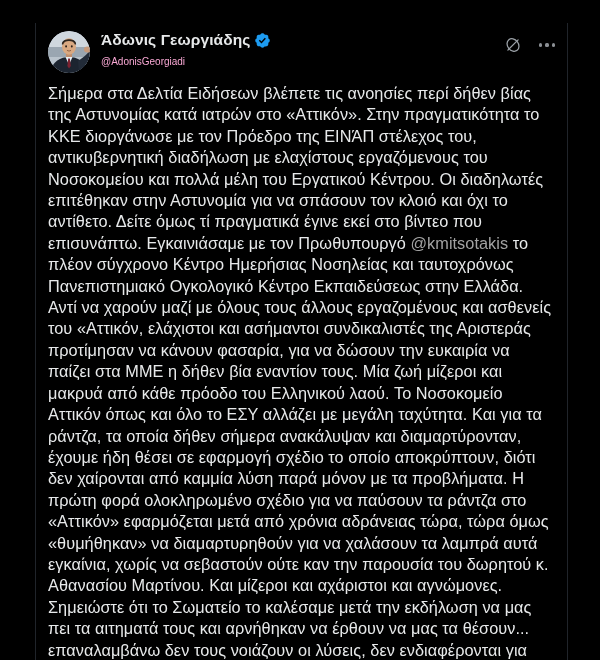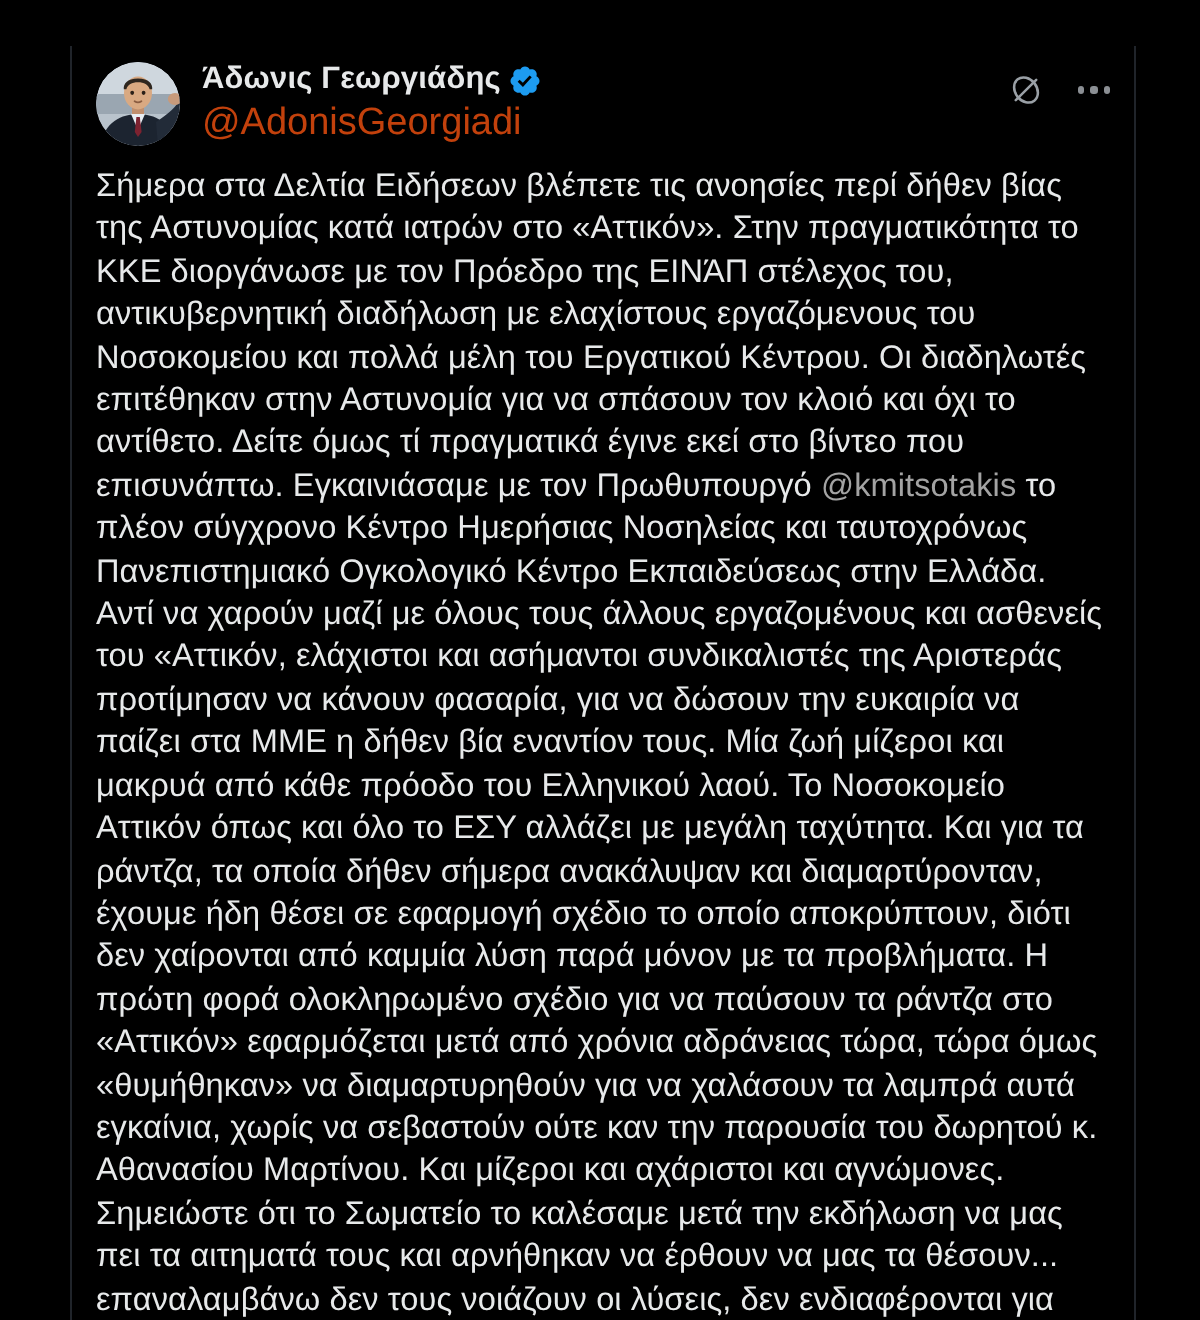--- a/index.html
+++ b/index.html
@@ -109,22 +109,22 @@
   .verified-badge {
     margin-left: 4px;
     width: 17px;
     height: 17px;
     display: inline-block;
     flex: 0 0 17px;
   }
   .verified-badge svg { display: block; width: 17px; height: 17px; }
 
   .handle {
-    color: #c2410c;
-    font-size: 19px;
+    color: #f9a8d4;
+    font-size: 10px;
     line-height: 21px;
     margin-top: 1px;
     white-space: nowrap;
   }
 
   .header-actions {
     position: absolute;
     right: -2px;
     top: 6px;
     display: flex;

